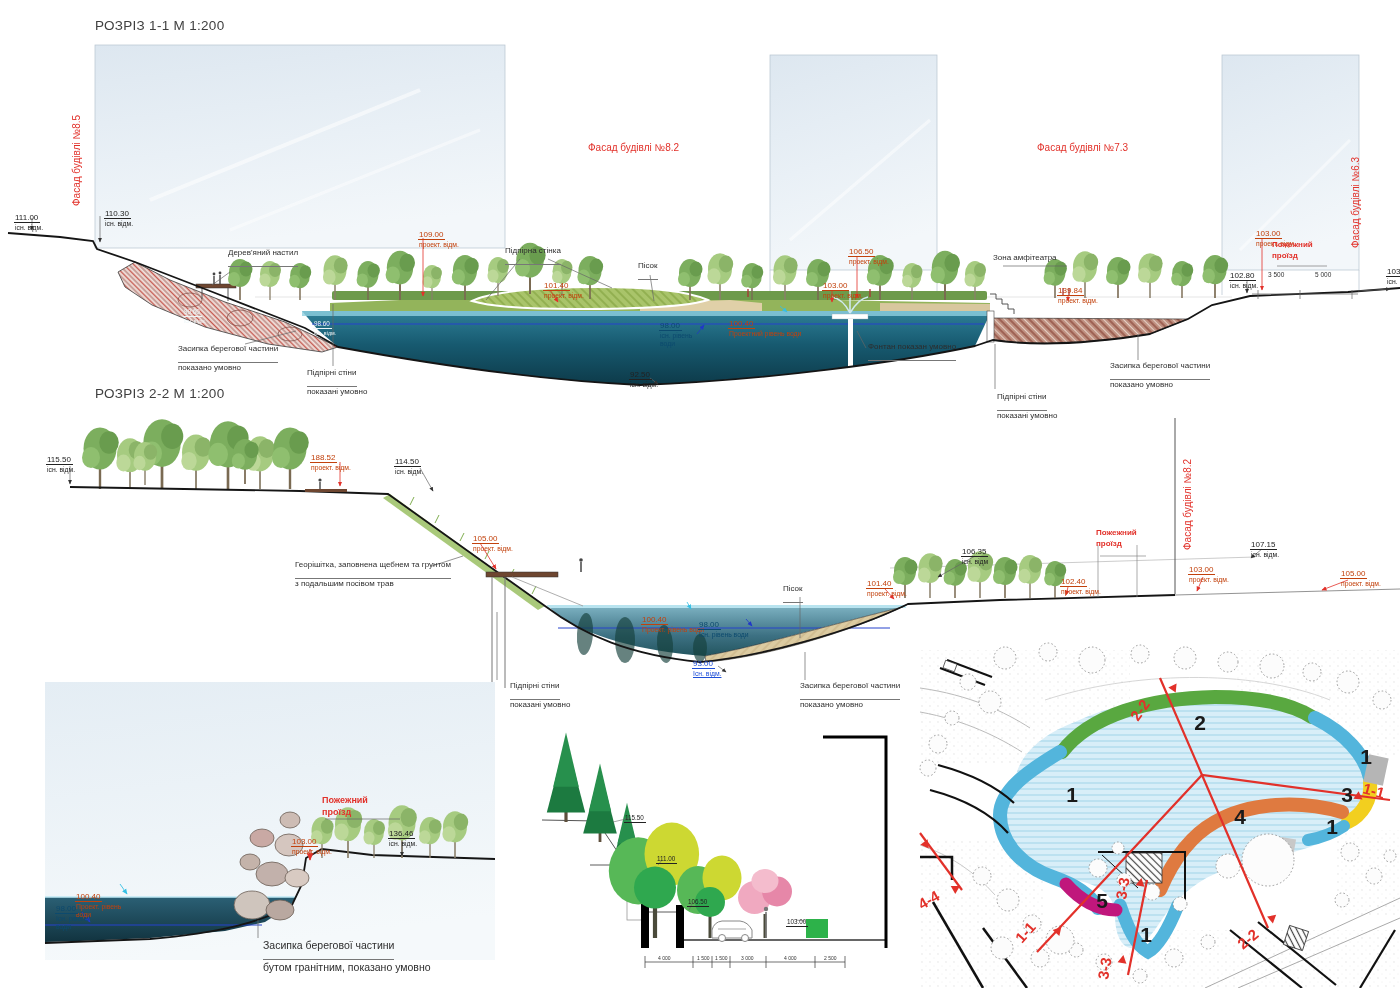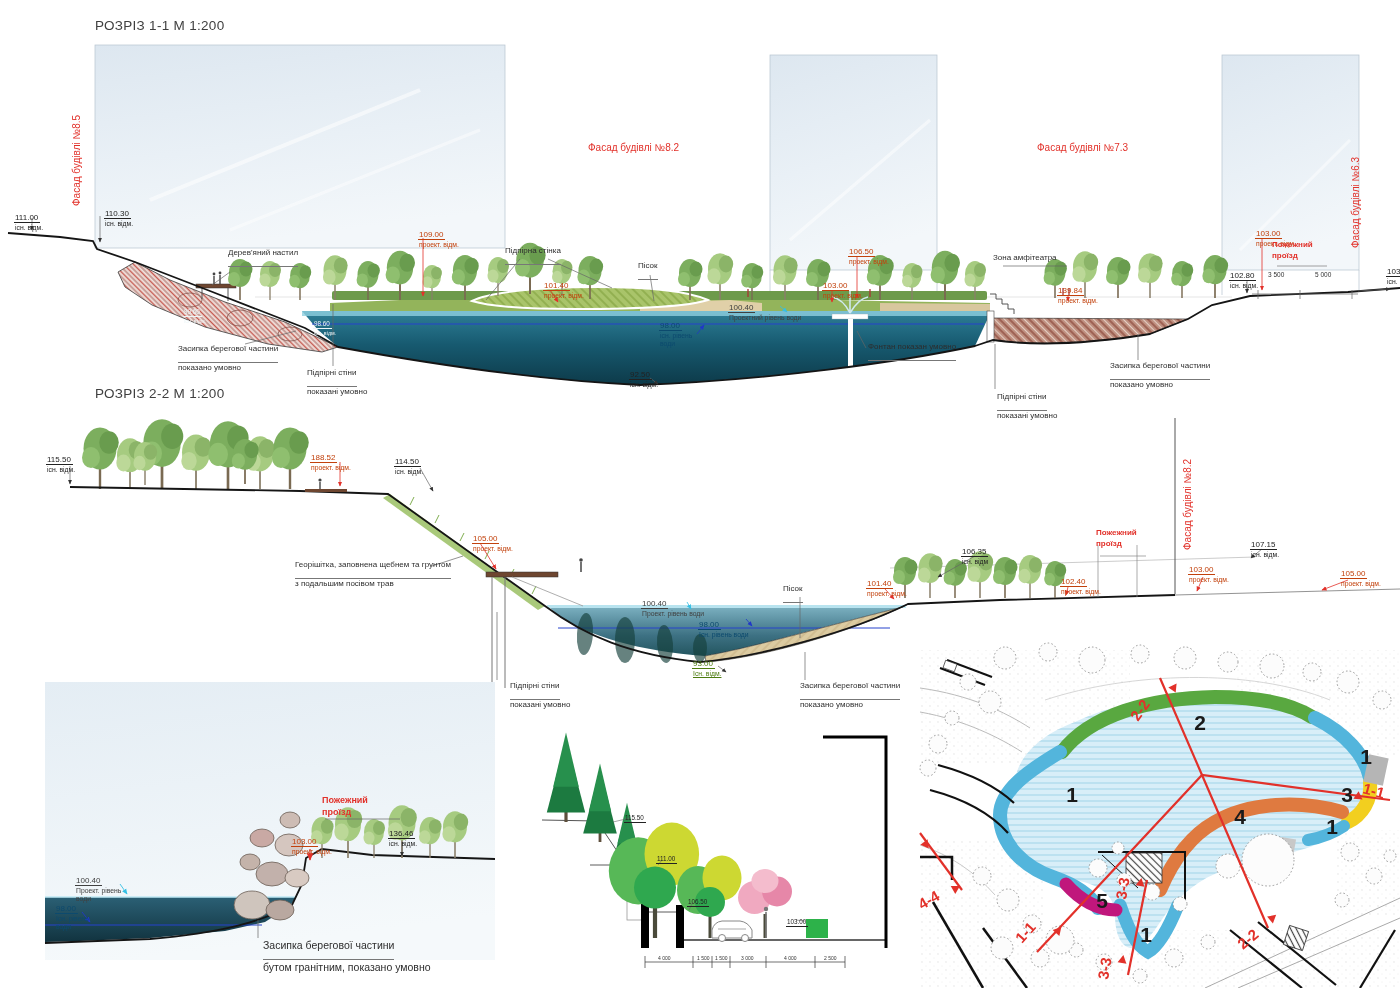--- a/index.html
+++ b/index.html
@@ -6,21 +6,21 @@
   .sheet{position:relative;width:1400px;height:988px;background:#fff;overflow:hidden;
          font-family:"Liberation Sans", sans-serif;}
   .sheet svg{position:absolute;left:0;top:0;}
   .ttl{position:absolute;font-size:13.5px;color:#3f3f3f;letter-spacing:.3px;white-space:nowrap;}
   .mk{position:absolute;white-space:nowrap;color:#222;}
   .mk .v{display:inline-block;font-size:8px;line-height:1.05;border-bottom:1px solid currentColor;padding:0 2px 0 1px;}
   .mk .s,.mk .l{display:block;font-size:6.8px;line-height:1.18;padding-left:1px;}
   .mk6 .v{font-size:6.3px;}
   .mk6 .s{font-size:5.4px;}
   .red{color:#c2410c;}
-  .cy{color:#404040;}
+  .cy{color:#c2410c;margin-top:16px;}
   .bl{color:#0c4a6e;}
   .wh{color:#edf5f7;}
   .nt{position:absolute;font-size:8px;line-height:1.35;color:#2d2d2d;white-space:nowrap;}
   .nt .u{display:inline-block;border-bottom:1px solid #777;padding-bottom:7px;}
   .nt.big{font-size:10.5px;}
   .ctr{text-align:left;font-weight:bold;}
   .fac{position:absolute;font-size:10px;color:#e2312a;white-space:nowrap;}
   .facv{transform:rotate(-90deg);transform-origin:0 0;}
   .dm{position:absolute;font-size:6.5px;color:#333;white-space:nowrap;}
   .dm2{position:absolute;font-size:5px;color:#333;white-space:nowrap;}
@@ -600,21 +600,21 @@
 
 <div class="ttl" style="left:95px;top:386px;">РОЗРІЗ 2-2  М 1:200</div>
 <div class="fac facv" style="left:1182px;top:550px;">Фасад будівлі №8.2</div>
 <div class="mk" style="left:46px;top:448px;"><span class="v">115.50</span><span class="s">існ. відм.</span></div>
 <div class="mk red" style="left:310px;top:446px;"><span class="v">188.52</span><span class="s">проект. відм.</span></div>
 <div class="mk" style="left:394px;top:450px;"><span class="v">114.50</span><span class="s">існ. відм.</span></div>
 <div class="mk red" style="left:472px;top:527px;"><span class="v">105.00</span><span class="s">проект. відм.</span></div>
 <div class="nt" style="left:295px;top:560px;"><span class="u">Георішітка, заповнена щебнем та грунтом</span><br><span>з подальшим посівом трав</span></div>
 <div class="mk cy" style="left:641px;top:592px;"><span class="v">100.40</span><span class="s">Проект. рівень води</span></div>
 <div class="mk bl" style="left:698px;top:613px;"><span class="v">98.00</span><span class="s">Існ. рівень води</span></div>
-<div class="mk" style="left:692px;top:652px;color:#4d7c0f;text-decoration:underline;"><span class="v">93.00</span><span class="s">Існ. відм.</span></div>
+<div class="mk" style="left:692px;top:652px;color:#1d4ed8;text-decoration:underline;"><span class="v">93.00</span><span class="s">Існ. відм.</span></div>
 <div class="nt" style="left:783px;top:584px;"><span class="u">Пісок</span></div>
 <div class="mk red" style="left:866px;top:572px;"><span class="v">101.40</span><span class="s">проект. відм.</span></div>
 <div class="mk" style="left:961px;top:540px;"><span class="v">106.35</span><span class="s">існ. відм</span></div>
 <div class="nt red ctr" style="left:1096px;top:528px;width:52px;color:#e2312a;"><span>Пожежний</span><br><span>проїзд</span></div>
 <div class="mk" style="left:1250px;top:533px;"><span class="v">107.15</span><span class="s">існ. відм.</span></div>
 <div class="mk red" style="left:1060px;top:570px;"><span class="v">102.40</span><span class="s">проект. відм.</span></div>
 <div class="mk red" style="left:1188px;top:558px;"><span class="v">103.00</span><span class="s">проект. відм.</span></div>
 <div class="mk red" style="left:1340px;top:562px;"><span class="v">105.00</span><span class="s">проект. відм.</span></div>
 <div class="nt" style="left:510px;top:681px;"><span class="u">Підпірні стіни</span><br><span>показані умовно</span></div>
 <div class="nt" style="left:800px;top:681px;"><span class="u">Засипка берегової частини</span><br><span>показано умовно</span></div>

